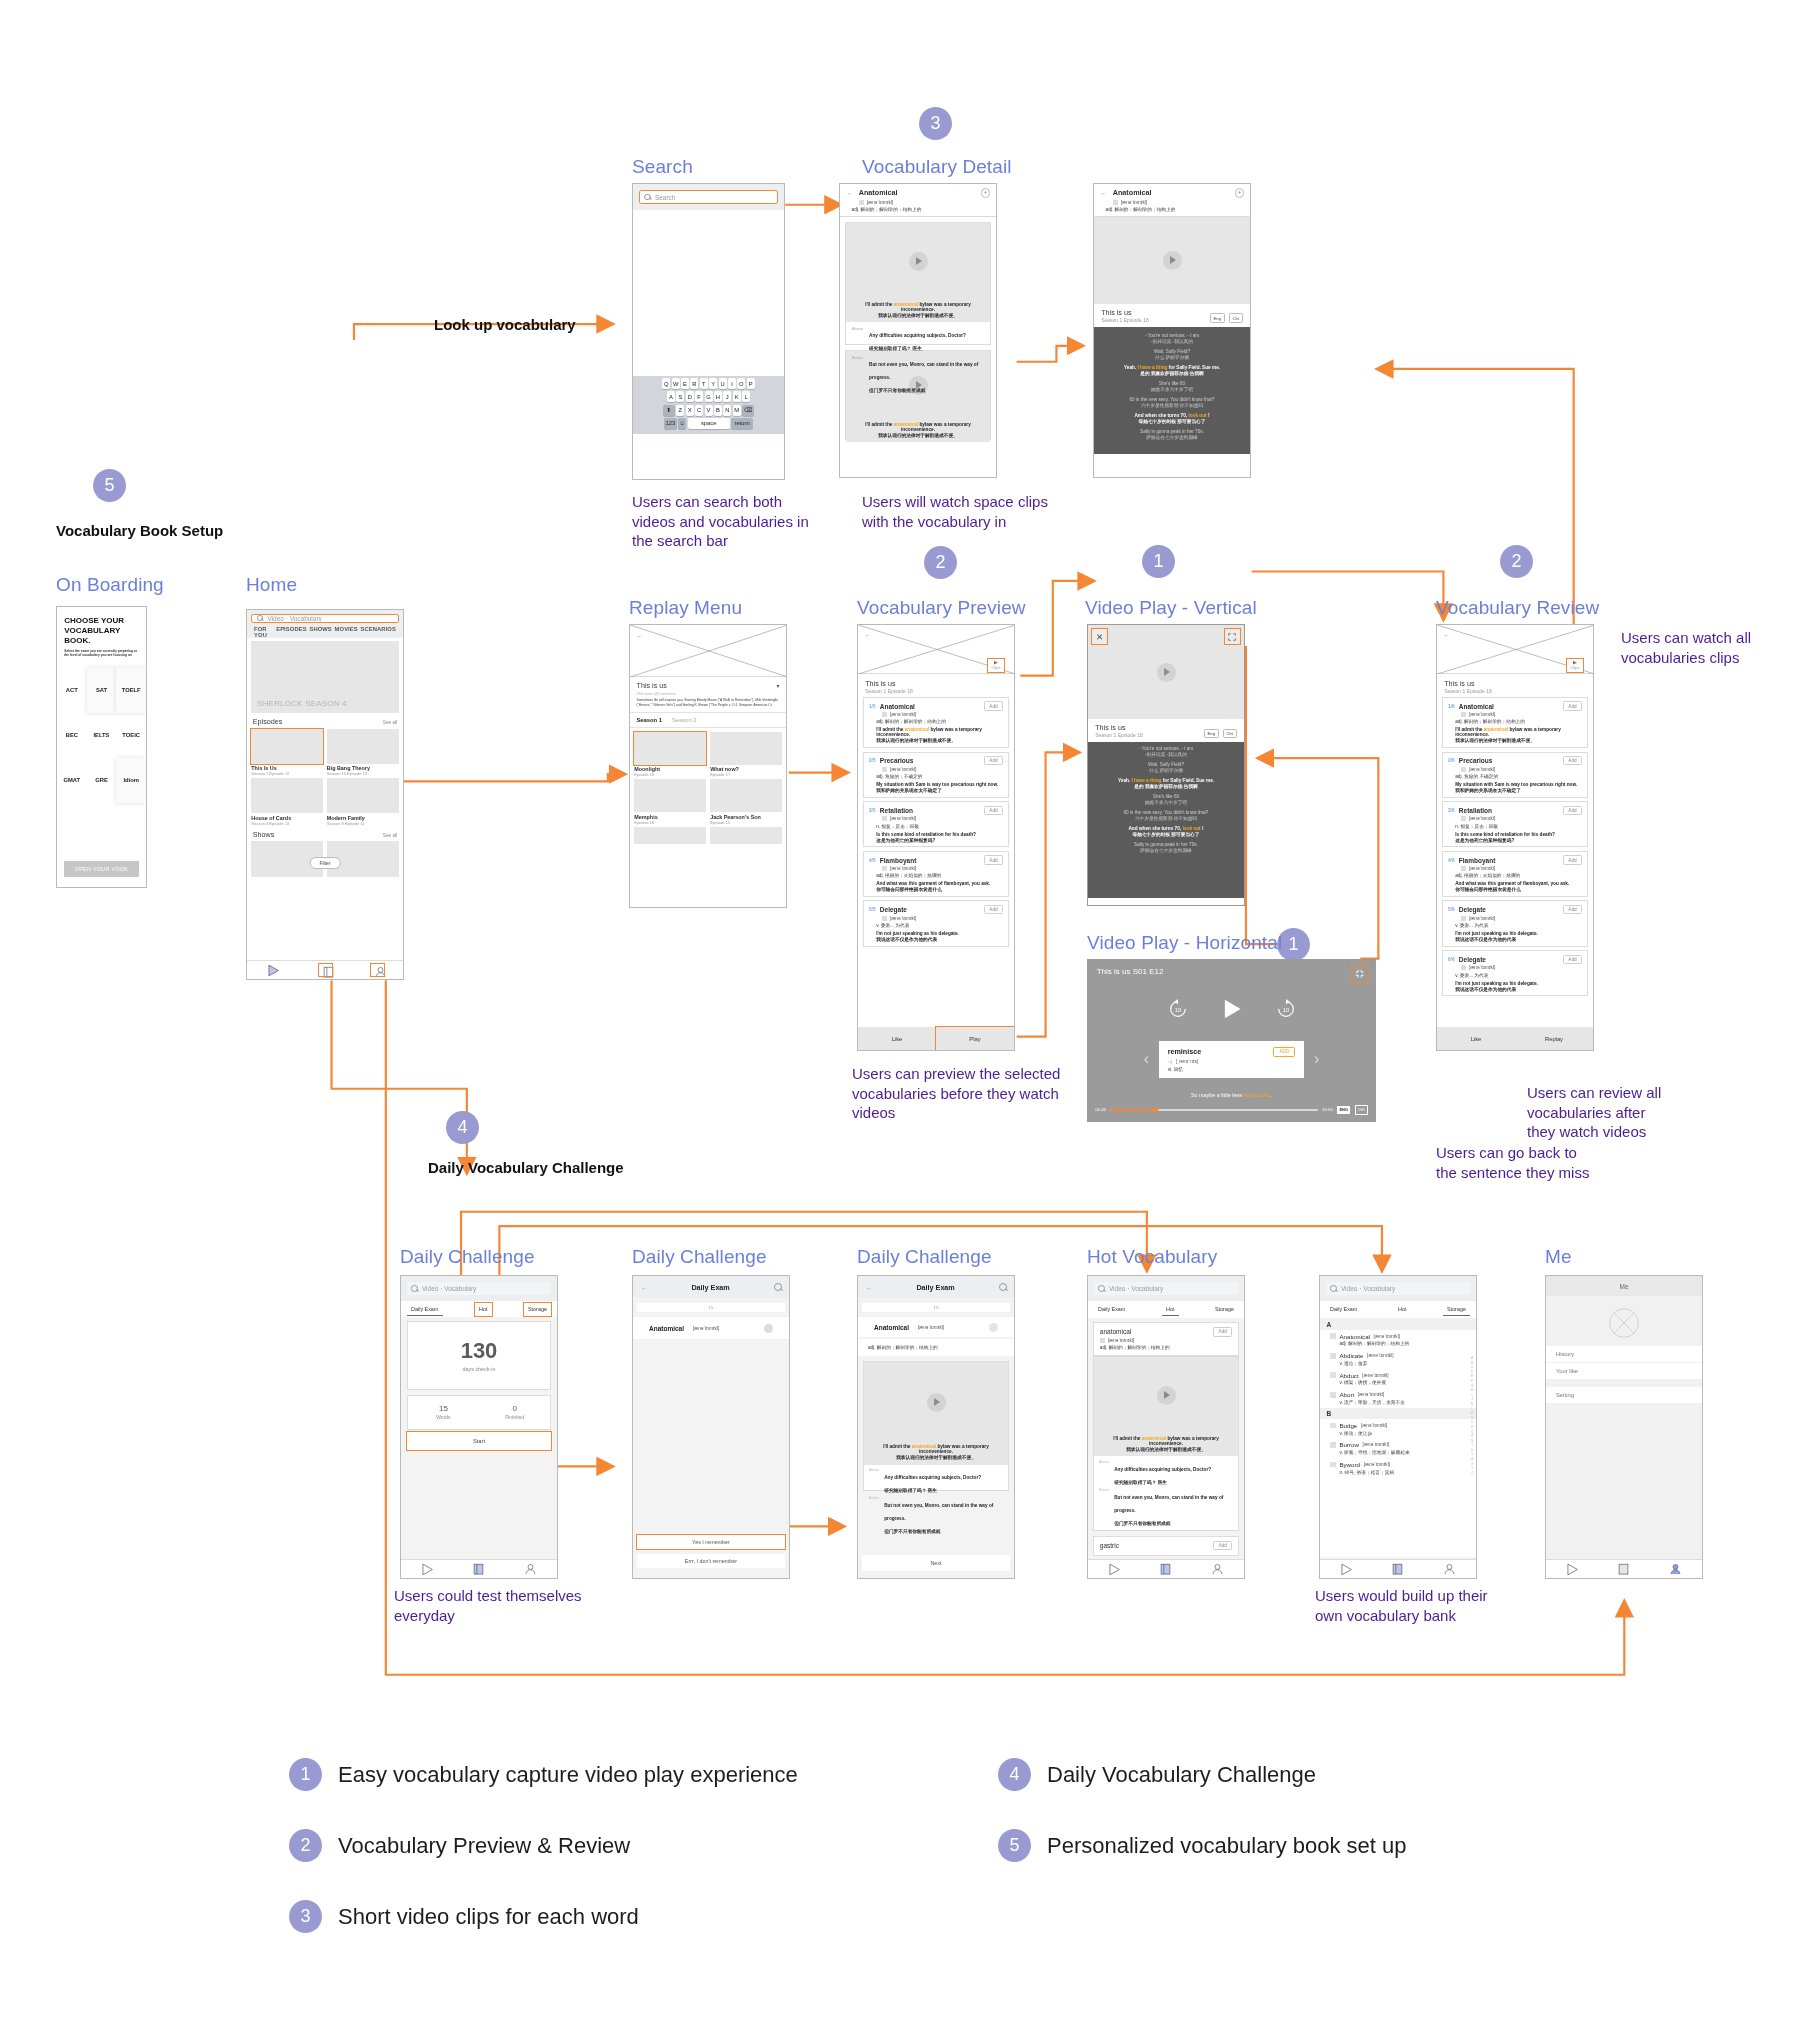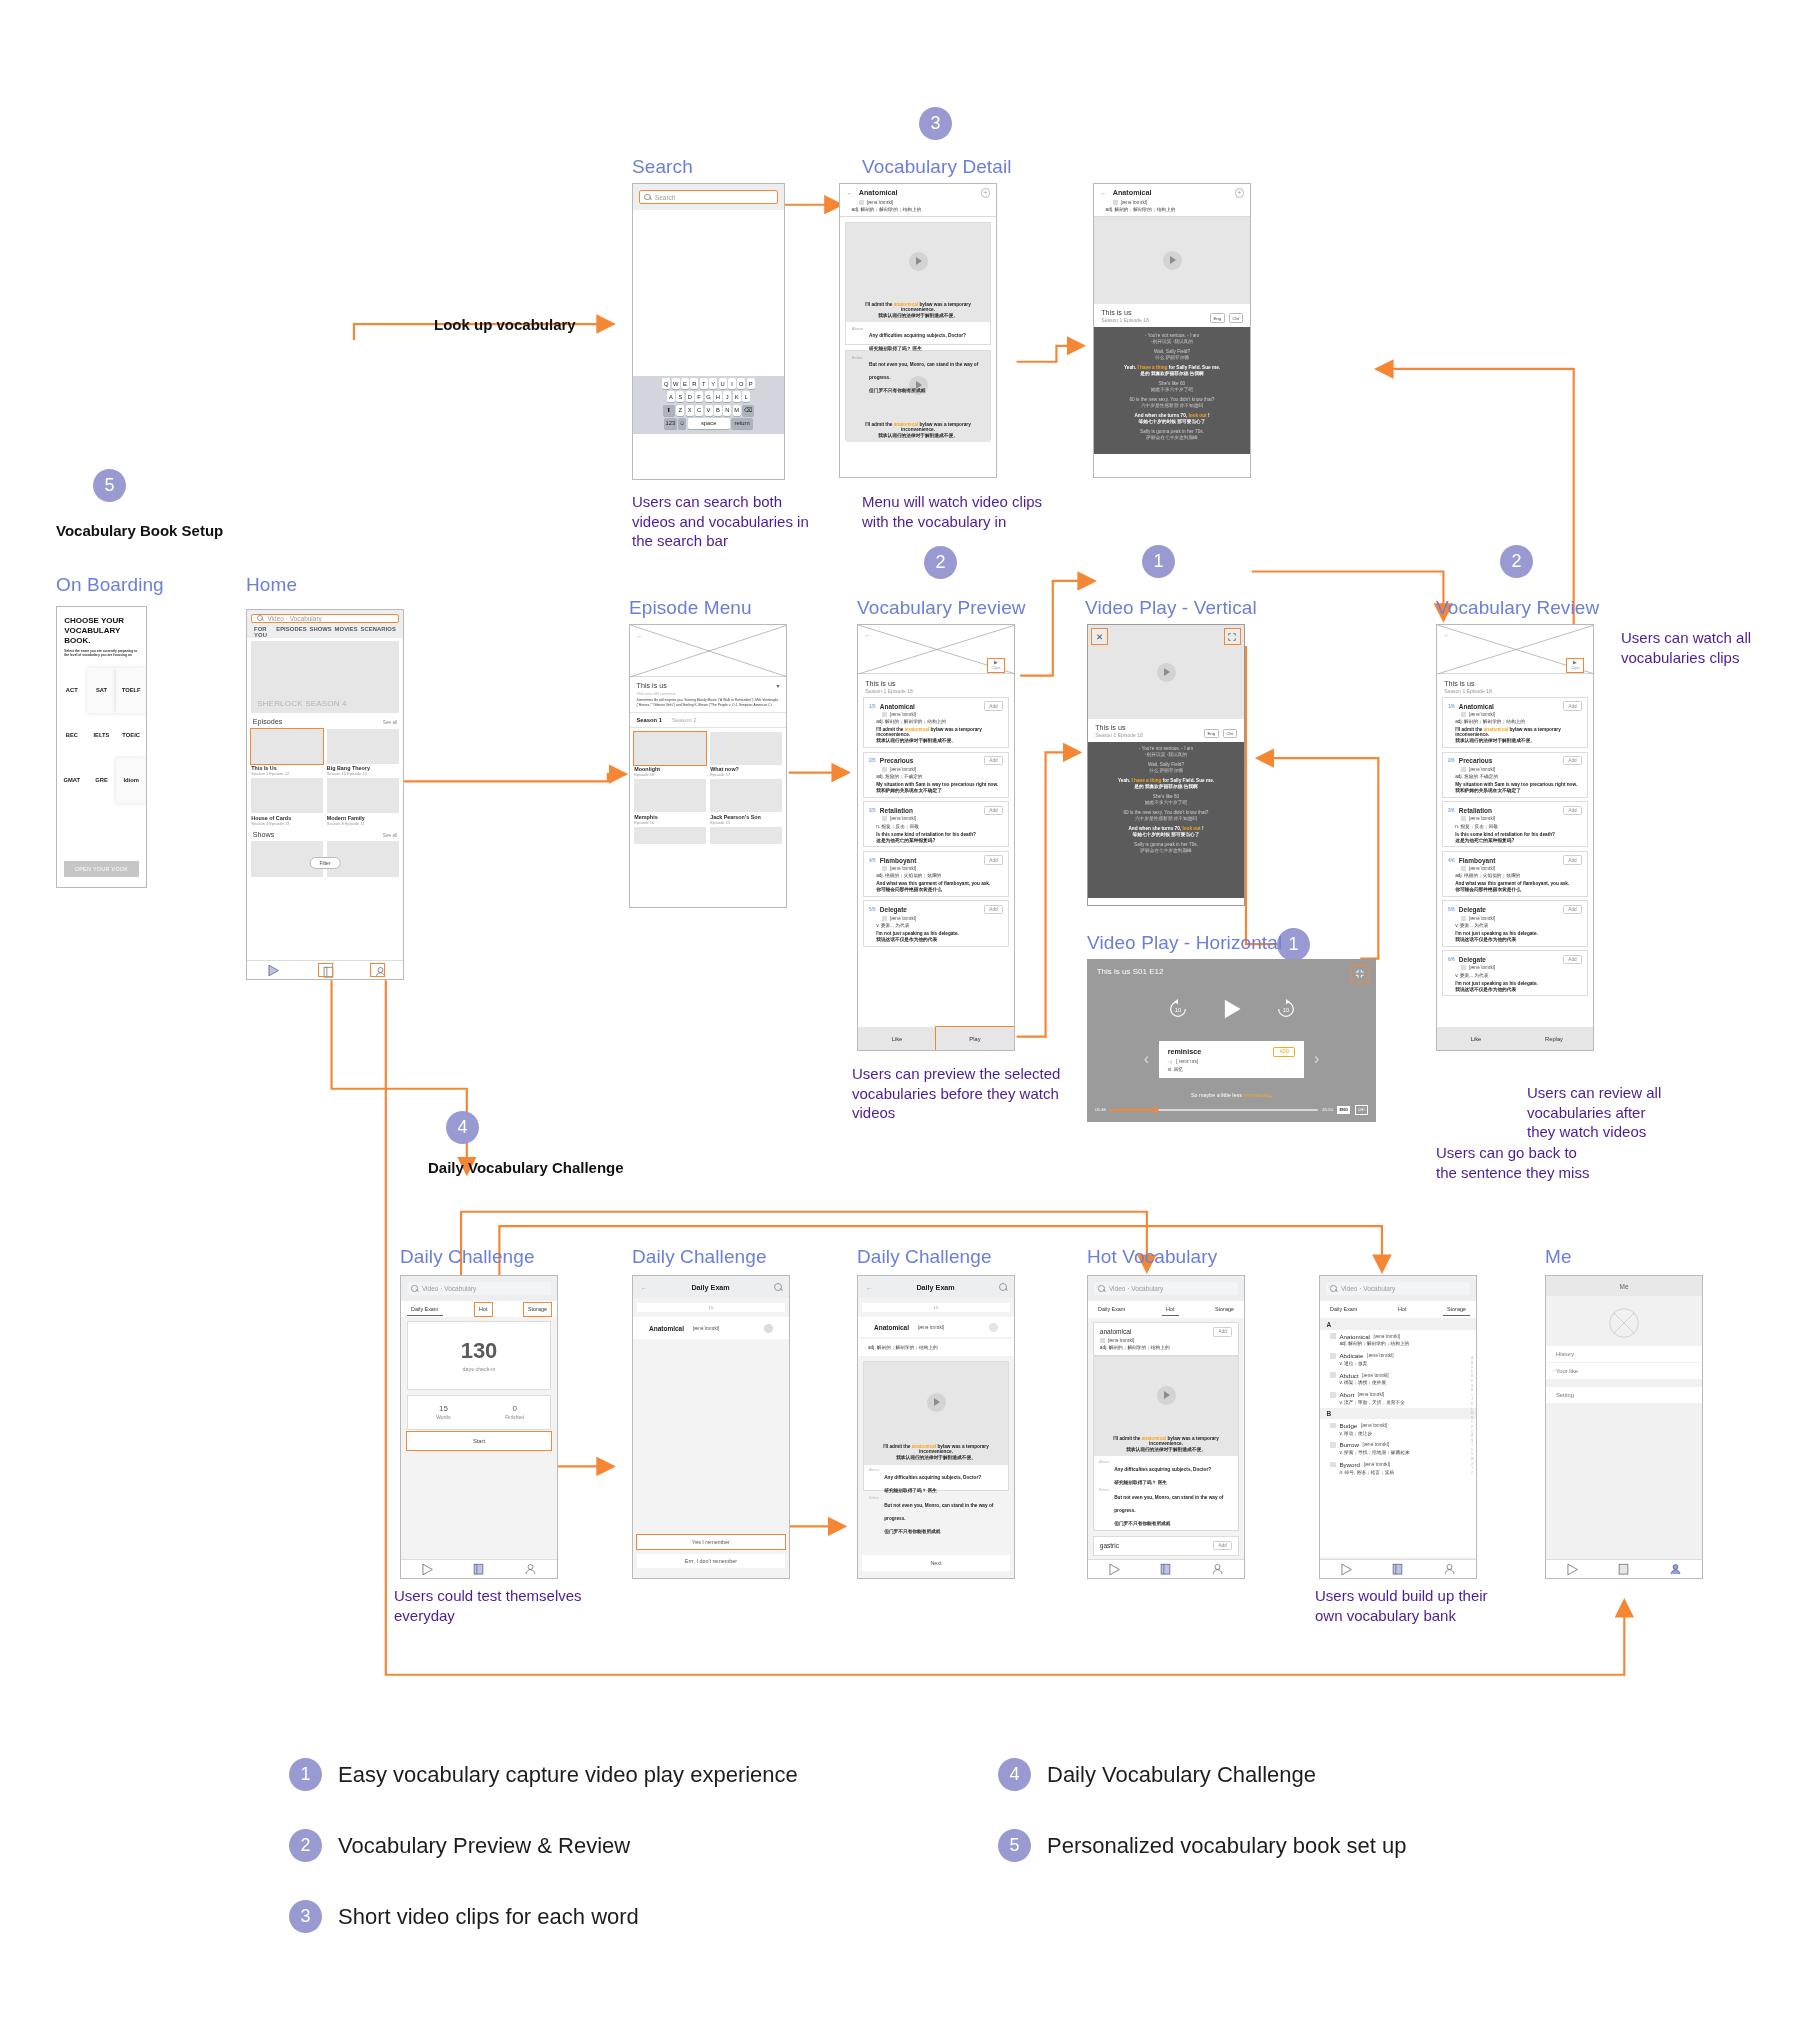--- a/index.html
+++ b/index.html
@@ -226,21 +226,21 @@
       <div class="playcircle">
             <div class="playtri"></div>
           </div>
     </div>
     <div class="gbox" style="padding:2.2px 5.8px 4.3px;text-align:center;">
       <div class="sent-en"><span>I'll admit the </span><span class="hlw">anatomical</span><span> bylaw was a temporary inconvenience.</span></div>
       <div class="sent-cn">我承认现行的法律对于解剖造成不便。</div>
     </div>
   </div>
 </div>
-<div class="note" style="left:862px;top:492px;width:210px;">Menu will watch video clips
+<div class="note" style="left:862px;top:492px;width:210px;">Users will watch space clips
 with the vocabulary in</div>
 
 <div class="scr-title" style="left:1093px;top:156px;margin-top:44px;">Vocabulary Clips</div>
 <div class="phone" style="left:1093px;top:183px;width:158px;height:295px;">
   <div style="padding:4.3px 5.8px 3.6px;border-bottom:0.7px solid #d9d9d9;">
     <div style="display:flex;align-items:center;gap:5.8px;">
       <span class="backarrow">←</span>
       <span class="wtitle" style="font-size:7.2px;">Anatomical</span>
       <span style="margin-left:auto;width:9.4px;height:9.4px;border:0.7px solid #bbb;border-radius:50%;display:flex;align-items:center;justify-content:center;font-size:6.5px;color:#999;">+</span>
     </div>
@@ -397,21 +397,21 @@
     </span>
     <span class="navico hl-box" style="padding:1.4px 4.3px;">
       <svg viewBox="0 0 20 22" width="11" height="12.3">
             <circle cx="10" cy="7" r="4.5" fill="none" stroke="#555" stroke-width="1.2"></circle>
             <path d="M2 20 a8 8 0 0 1 16 0" fill="none" stroke="#555" stroke-width="1.2"></path>
           </svg>
     </span>
   </div>
 </div>
 
-<div class="scr-title" style="left:629px;top:597px;">Episode Menu</div>
+<div class="scr-title" style="left:629px;top:597px;">Replay Menu</div>
 <div class="phone" style="left:629px;top:624px;width:158px;height:284px;">
   <div style="height:52px;position:relative;border-bottom:0.7px solid #d9d9d9;">
     <svg width="158" height="52" style="display:block;" viewBox="0 0 218 72">
           <line x1="0" y1="0" x2="218" y2="72" stroke="#8a8a8a" stroke-width="0.8"></line>
           <line x1="218" y1="0" x2="0" y2="72" stroke="#8a8a8a" stroke-width="0.8"></line>
         </svg>
     <span class="backarrow" style="position:absolute;left:5.8px;top:5.8px;">←</span>
   </div>
   <div style="padding:4.3px 6.5px 4.3px;border-bottom:0.7px solid #e3e3e3;">
     <div style="display:flex;align-items:center;">

